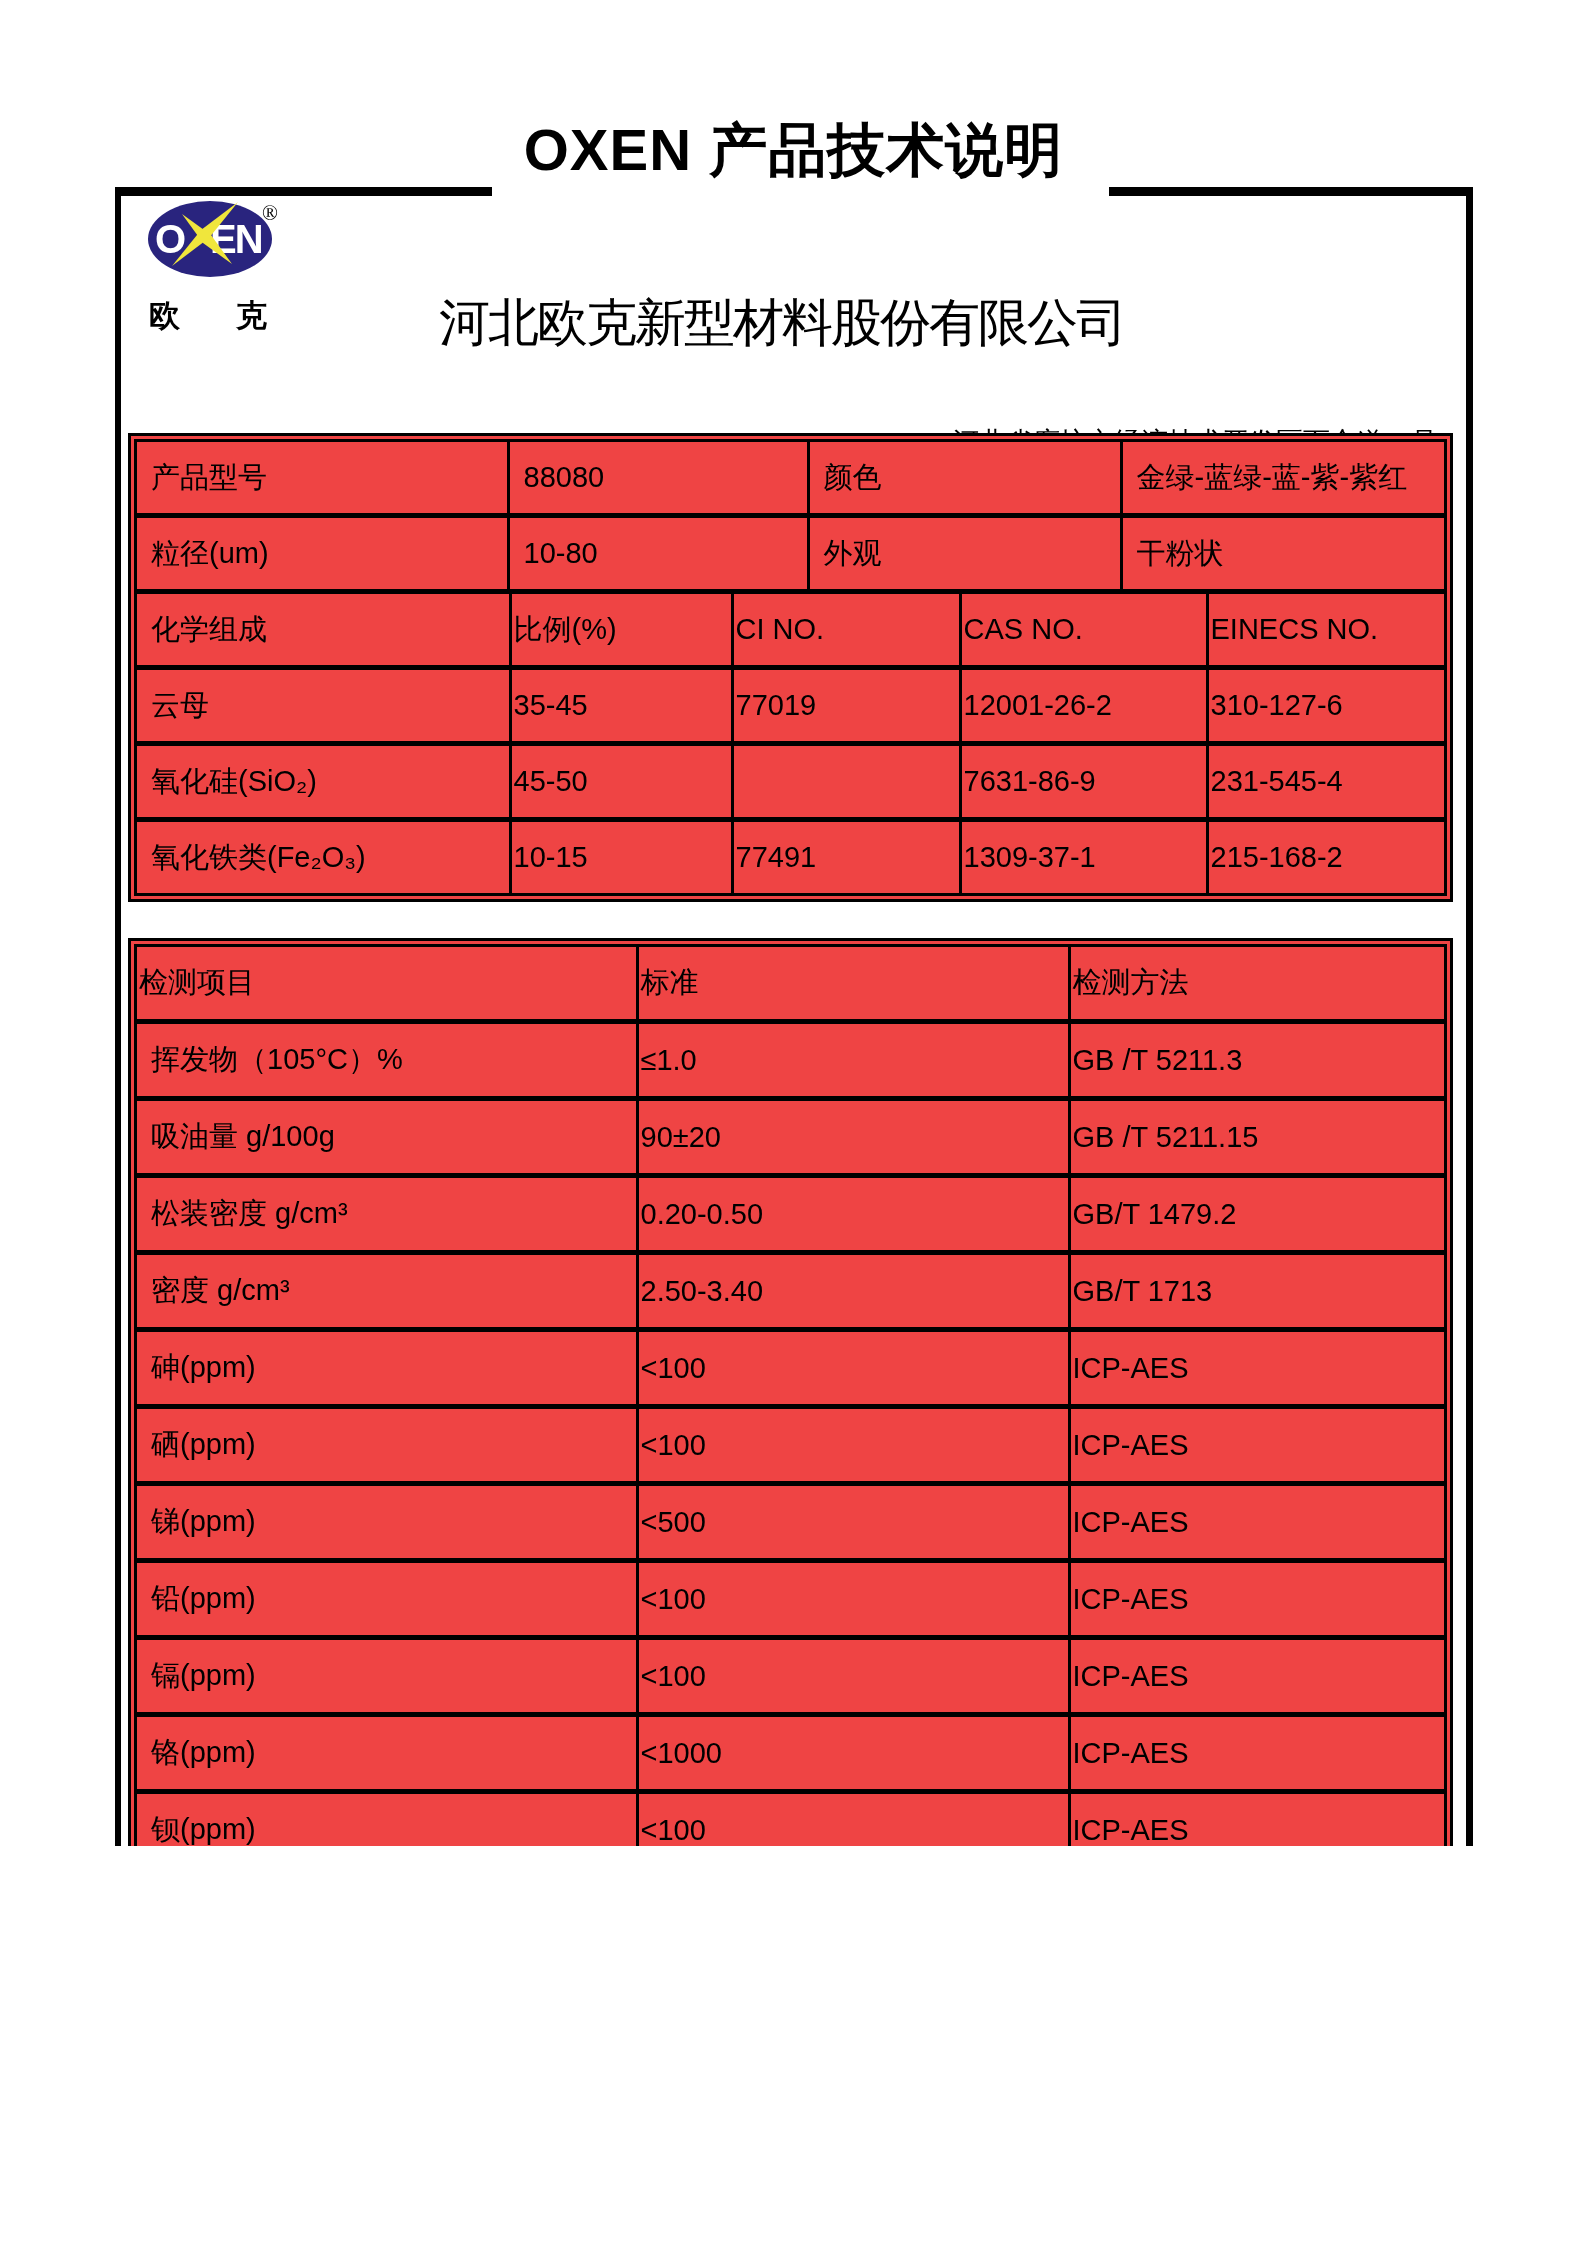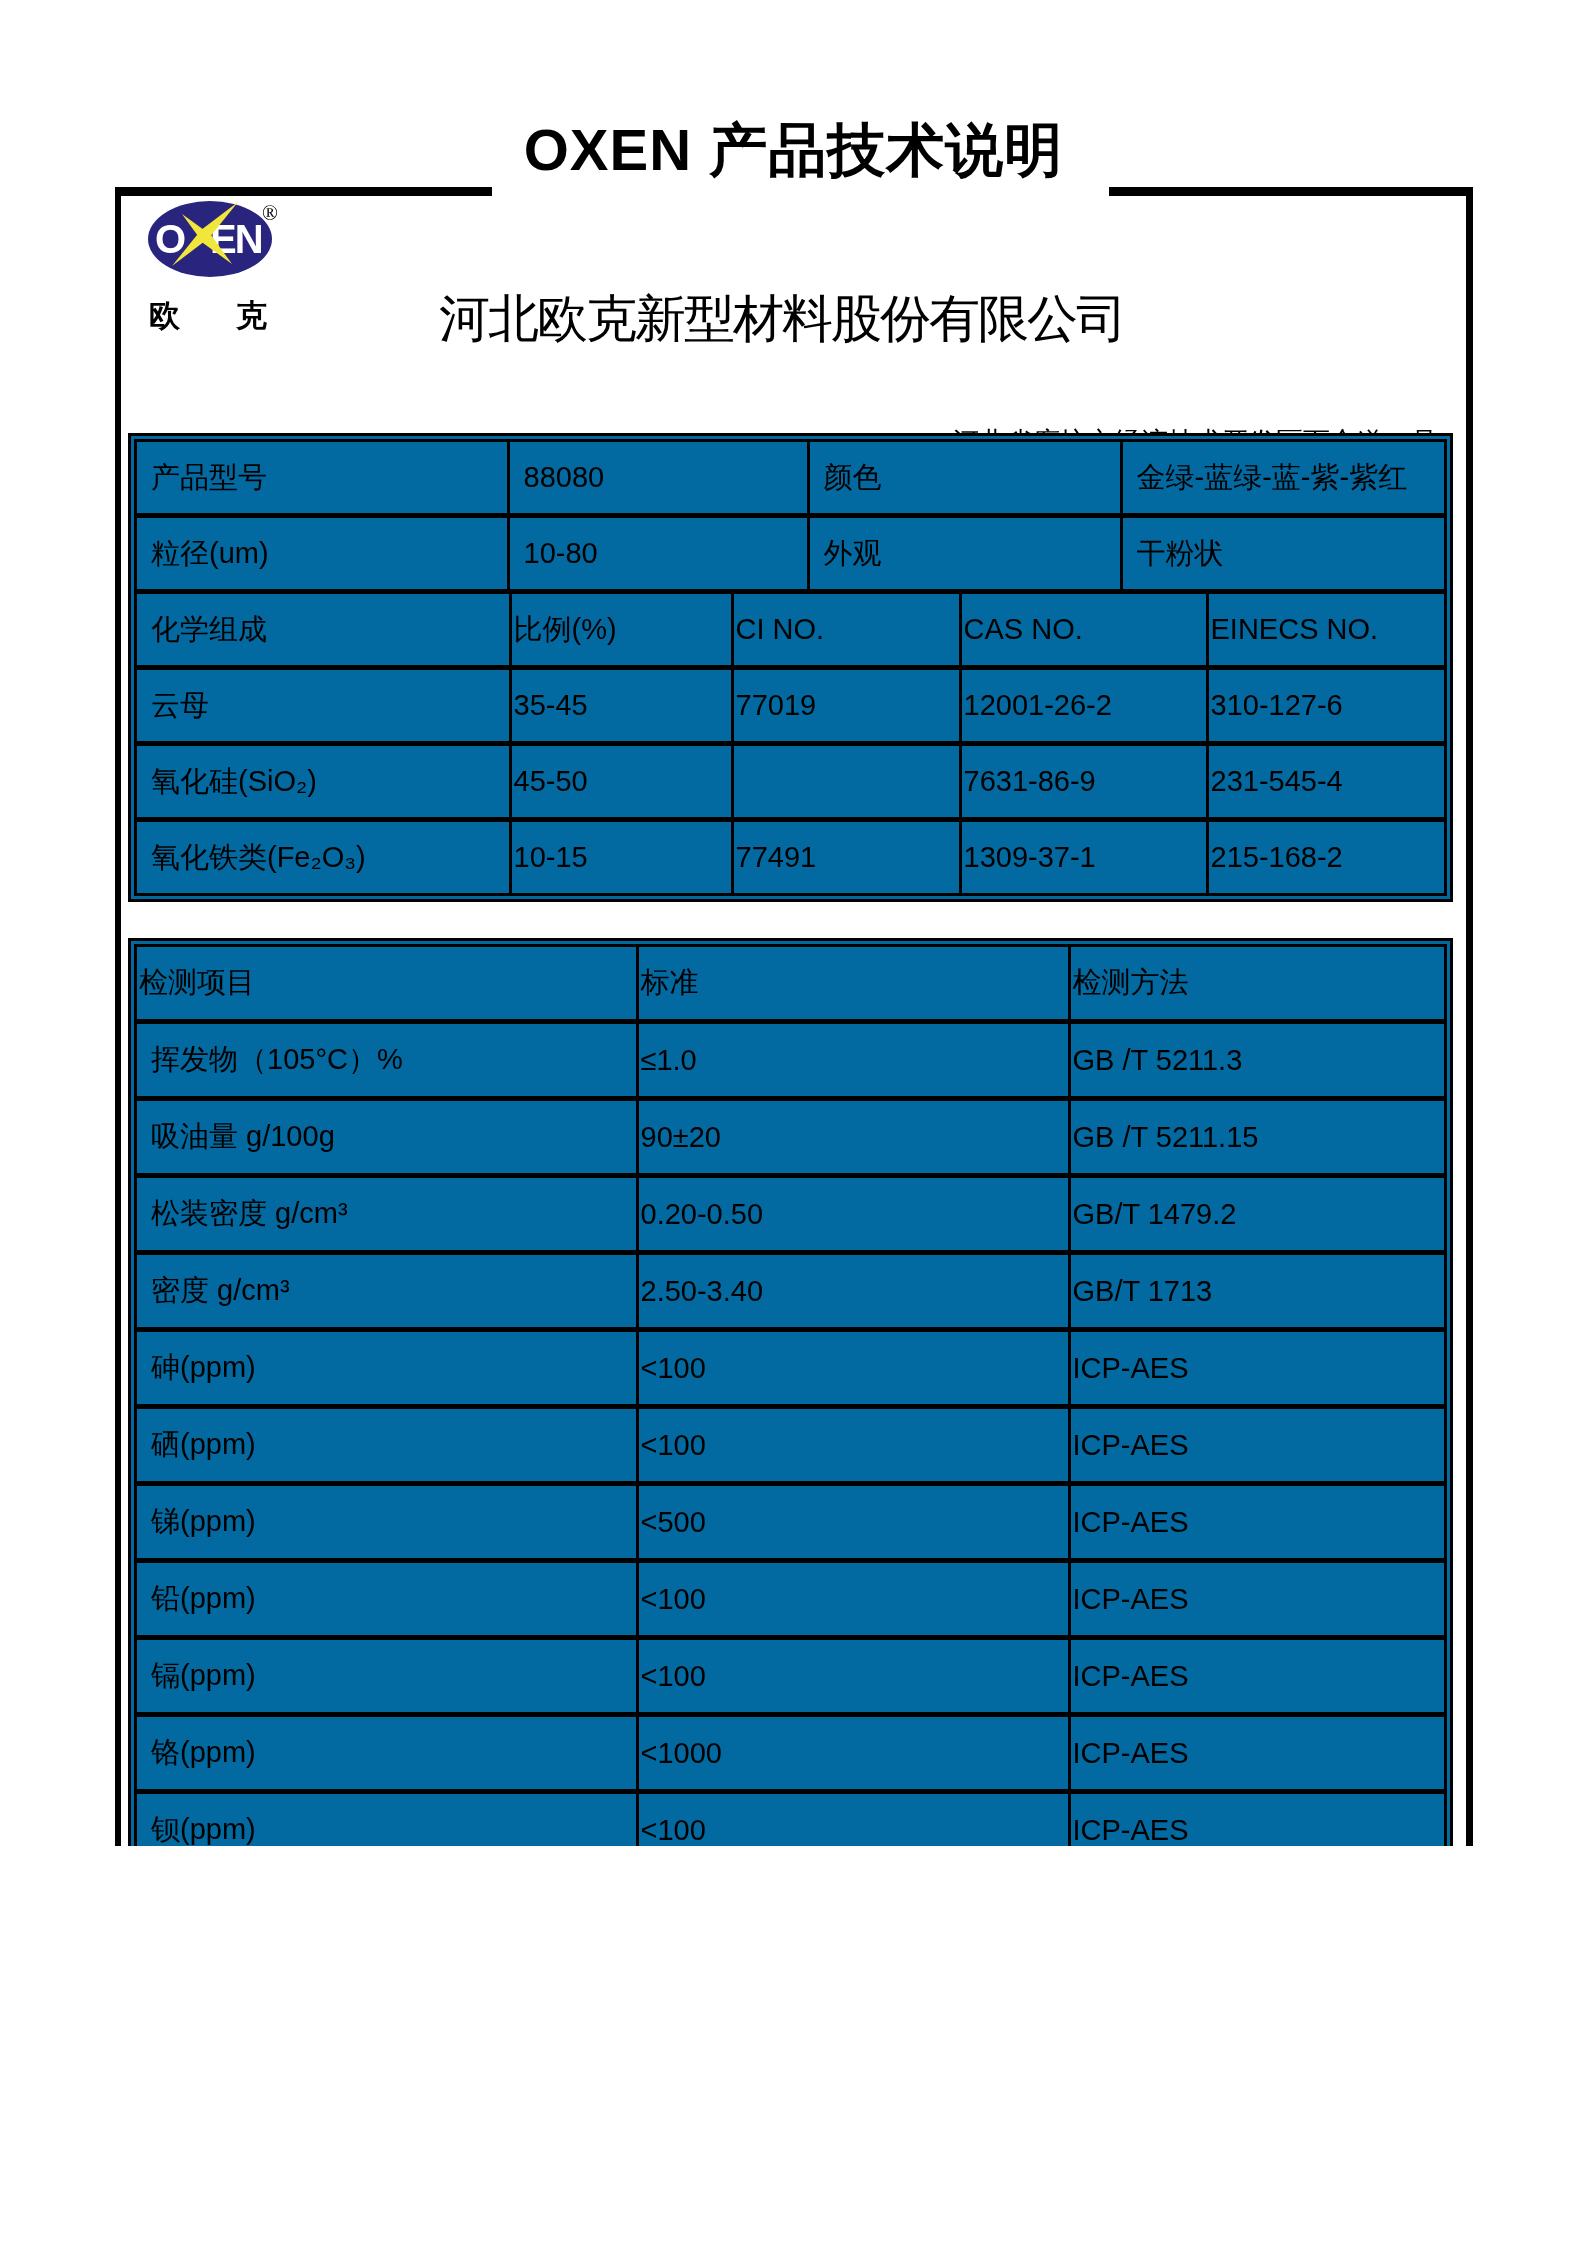--- a/index.html
+++ b/index.html
@@ -16,29 +16,29 @@
   .box { position:absolute; left:115px; top:187px; width:1358px; height:1884px;
          box-sizing:border-box; border-left:6px solid #000; border-right:7px solid #000;
          border-bottom:10px solid #000; }
 
   .logo { position:absolute; left:146px; top:200px; width:150px; }
   .logo .reg { position:absolute; left:116px; top:1px; font-size:21px;
                font-family:"Liberation Serif", serif; }
   .logo-sub { margin-top:13px; width:118px; display:flex; justify-content:space-between;
               font-size:31px; font-weight:bold; padding:0 3px; }
 
-  .company { position:absolute; left:439px; top:288px; font-family:Liberation Sans, sans-serif;
+  .company { position:absolute; left:439px; top:296px; font-family:Liberation Mono, monospace;
              font-size:51px; letter-spacing:-2px; white-space:nowrap; line-height:1.2; }
 
   .addr { position:absolute; right:149px; top:362px; text-align:right;
           font-family:"Liberation Serif", serif; font-size:27px; line-height:32px;
           white-space:pre; }
 
   .tbl { position:absolute; left:128px; width:1325px; box-sizing:border-box;
-         border:9px double #000; background:#0369a1; }
+         border:9px double #000; background:#ef4444; }
   .tbl1 { top:433px; }
   .tbl2 { top:938px; }
 
   table { border-collapse:collapse; table-layout:fixed; width:100%; }
   td { font-size:29px; height:71px; vertical-align:middle;
        border-left:3px solid #000; border-bottom:5px solid #000;
        padding:0 4px 0 14px; overflow:hidden; white-space:nowrap; }
   td:first-child { border-left:none; }
   td.c { text-align:left; padding:0 2px; }
   .tB tr:last-child td { border-bottom:none; }

